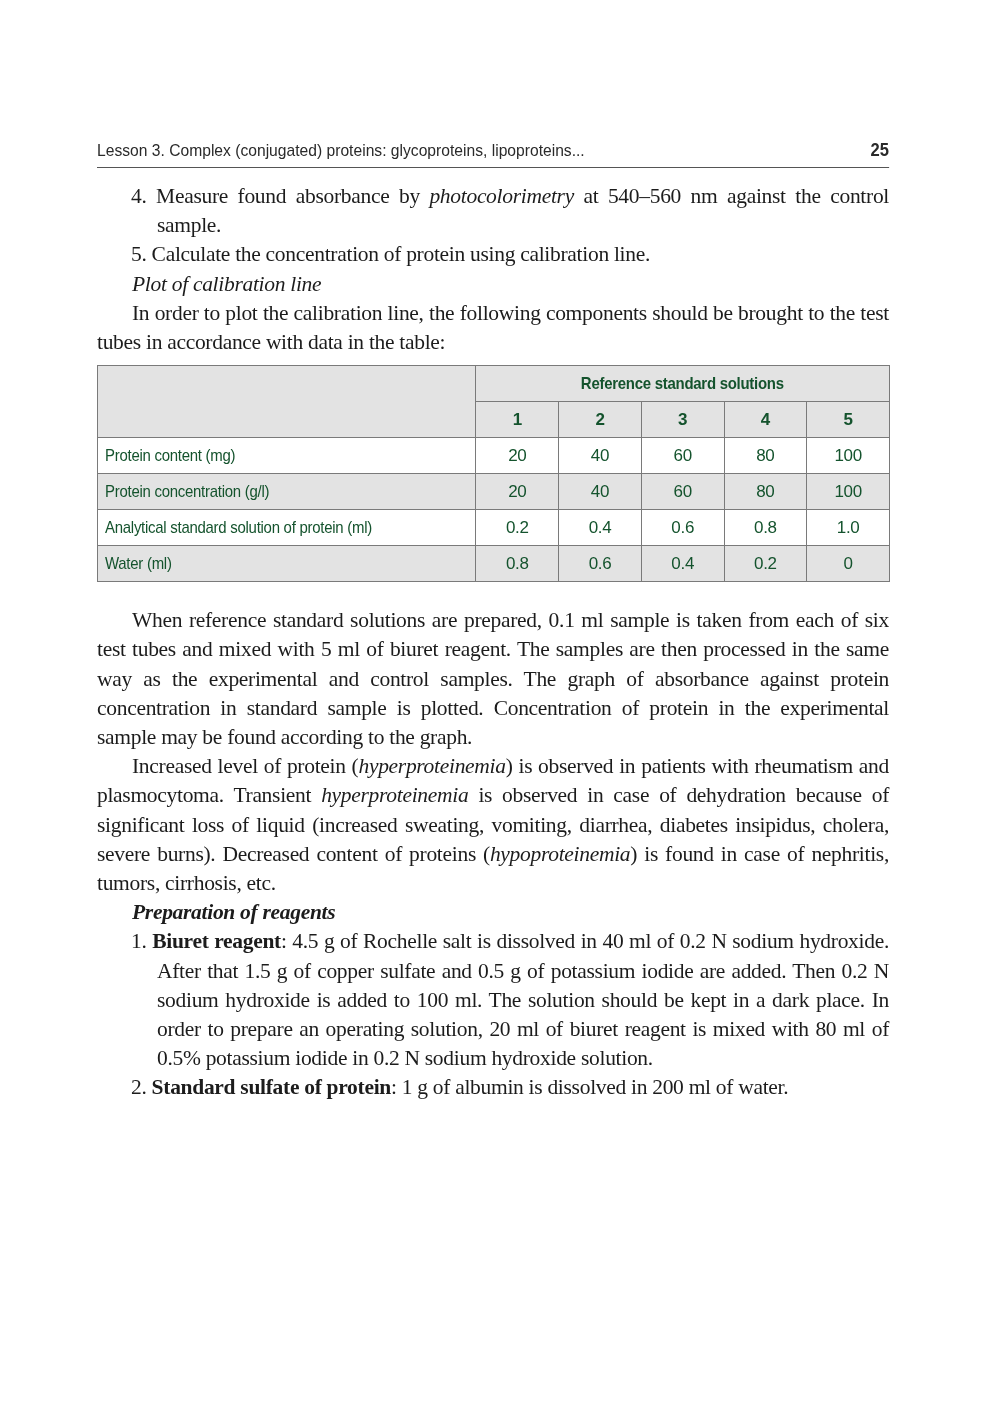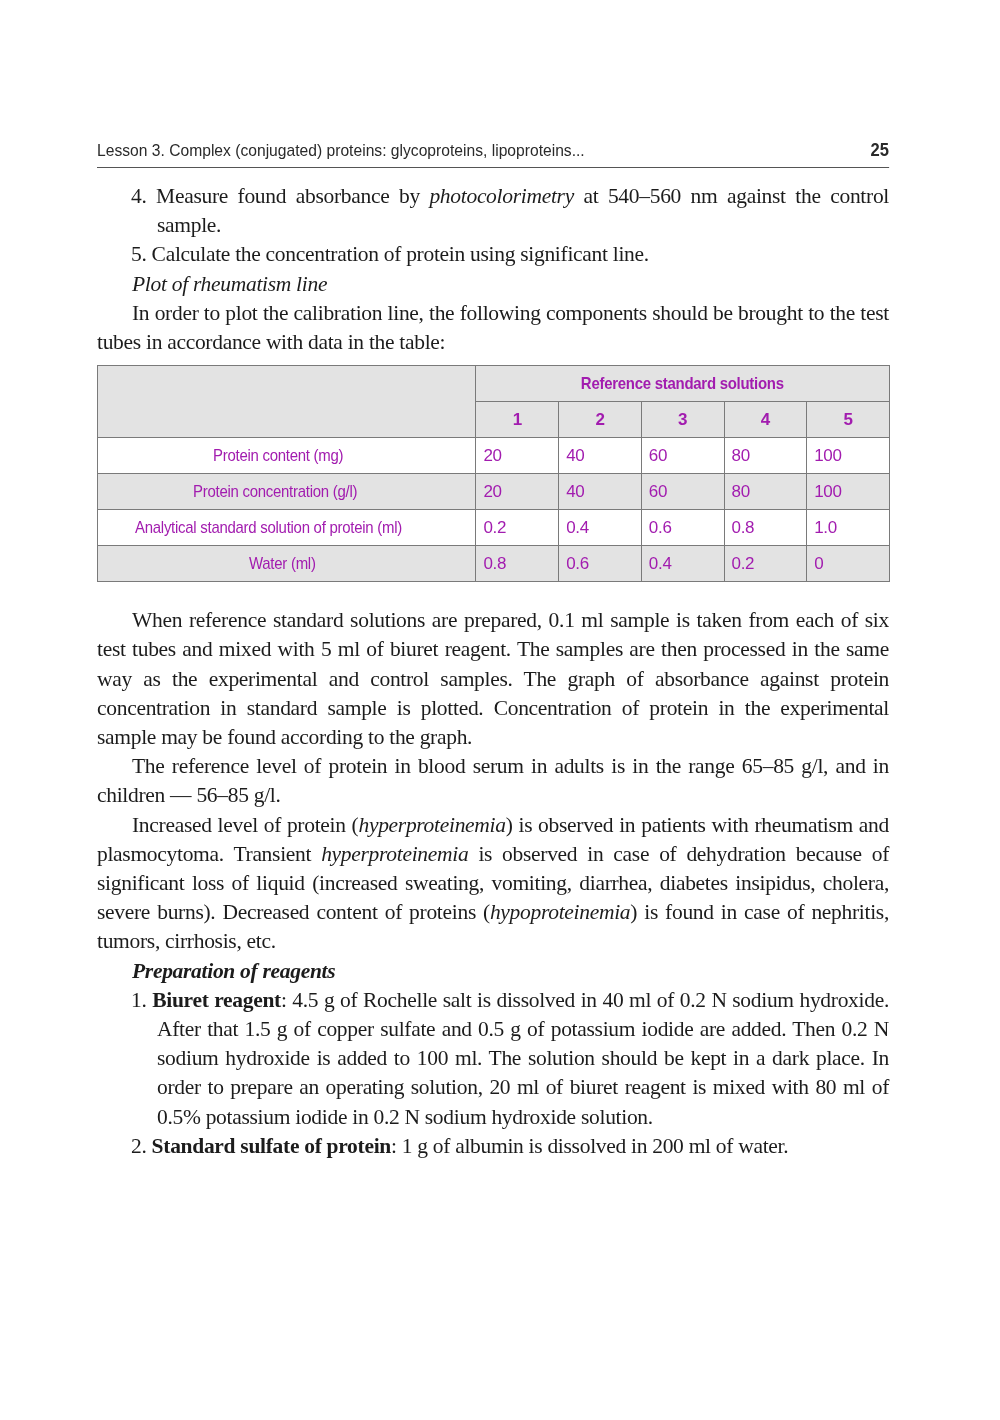--- a/index.html
+++ b/index.html
@@ -10,43 +10,43 @@
     padding-bottom: 6px; border-bottom: 1.5px solid #555; transform: scaleX(0.92); transform-origin: left; width: 108.7%; }
   .running-head .pnum { font-weight: bold; font-size: 18px; }
   .body-text { font-family: "Liberation Serif", serif; font-size: 21.5px; line-height: 29.2px; text-align: justify; letter-spacing: -0.3px; }
   .p { margin: 0; text-indent: 35px; }
   .li { margin: 0; padding-left: 60px; text-indent: -26px; }
   .it { font-style: italic; font-family: Liberation Serif, serif; }
   .b { font-weight: bold; }
   .section-head { margin: 0; padding-left: 35px; }
   .first-block { margin-top: 14px; }
   table.data { border-collapse: collapse; width: 793px; margin: 8px 0 24px 0;
-    font-family: "Liberation Sans", sans-serif; font-size: 17px; color: #a21caf; }
+    font-family: "Liberation Sans", sans-serif; font-size: 17px; color: #14532d; }
   table.data td, table.data th { border: 1.5px solid #7a7a7a; height: 35px; padding: 0 7px; }
   table.data th { font-weight: bold; background: #e3e3e3; text-align: center; }
-  table.data td.num { width: 68px; }
-  table.data td.label { text-align: center; }
+  table.data td.num { text-align: center; width: 68px; }
+  table.data td.label { text-align: left; }
   table.data th.blank { width: 364px; background: #e3e3e3; }
   table.data tr.shaded td { background: #e3e3e3; }
   .cond { display: inline-block; transform: scaleX(0.88); transform-origin: left; white-space: nowrap; }
   .condc { display: inline-block; transform: scaleX(0.88); white-space: nowrap; }
 </style>
 </head>
 <body>
 
 <div class="page">
   <div class="running-head">
     <span>Lesson 3. Complex (conjugated) proteins: glycoproteins, lipoproteins...</span>
     <span class="pnum">25</span>
   </div>
 
   <div class="body-text first-block">
     <p class="li"><span>4.</span> <span>Measure found absorbance by </span><span class="it">photocolorimetry</span><span> at 540–560 nm against the control sample.</span></p>
-    <p class="li"><span>5.</span> <span>Calculate the concentration of protein using significant line.</span></p>
-    <p class="section-head it">Plot of rheumatism line</p>
+    <p class="li"><span>5.</span> <span>Calculate the concentration of protein using calibration line.</span></p>
+    <p class="section-head it">Plot of calibration line</p>
     <p class="p">In order to plot the calibration line, the following components should be brought to the test tubes in accordance with data in the table:</p>
 
     <table class="data">
       <tbody>
           <tr>
         <th class="blank" rowspan="2"></th>
         <th colspan="5"><span class="condc">Reference standard solutions</span></th>
       </tr>
       <tr>
         <th>1</th>
@@ -84,20 +84,19 @@
         <td class="num">0.8</td>
         <td class="num">0.6</td>
         <td class="num">0.4</td>
         <td class="num">0.2</td>
         <td class="num">0</td>
       </tr>
     </tbody>
       </table>
 
     <p class="p">When reference standard solutions are prepared, 0.1 ml sample is taken from each of six test tubes and mixed with 5 ml of biuret reagent. The samples are then processed in the same way as the experimental and control samples. The graph of absorbance against protein concentration in standard sample is plotted. Concentration of protein in the experimental sample may be found according to the graph.</p>
-    <p class="p">The reference level of protein in blood serum in adults is in the range 65–85 g/l, and in children — 56–85 g/l.</p>
     <p class="p"><span>Increased level of protein (</span><span class="it">hyperproteinemia</span><span>) is observed in patients with rheumatism and plasmocytoma. Transient </span><span class="it">hyperproteinemia</span><span> is observed in case of dehydration because of significant loss of liquid (increased sweating, vomiting, diarrhea, diabetes insipidus, cholera, severe burns). Decreased content of proteins (</span><span class="it">hypoproteinemia</span><span>) is found in case of nephritis, tumors, cirrhosis, etc.</span></p>
 
     <p class="section-head it b">Preparation of reagents</p>
     <p class="li"><span>1.</span> <span class="b">Biuret reagent</span><span>: 4.5 g of Rochelle salt is dissolved in 40 ml of 0.2 N sodium hydroxide. After that 1.5 g of copper sulfate and 0.5 g of potassium iodide are added. Then 0.2 N sodium hydroxide is added to 100 ml. The solution should be kept in a dark place. In order to prepare an operating solution, 20 ml of biuret reagent is mixed with 80 ml of 0.5% potassium iodide in 0.2 N sodium hydroxide solution.</span></p>
     <p class="li"><span>2.</span> <span class="b">Standard sulfate of protein</span><span>: 1 g of albumin is dissolved in 200 ml of water.</span></p>
   </div>
 </div>
 
 </body></html>

